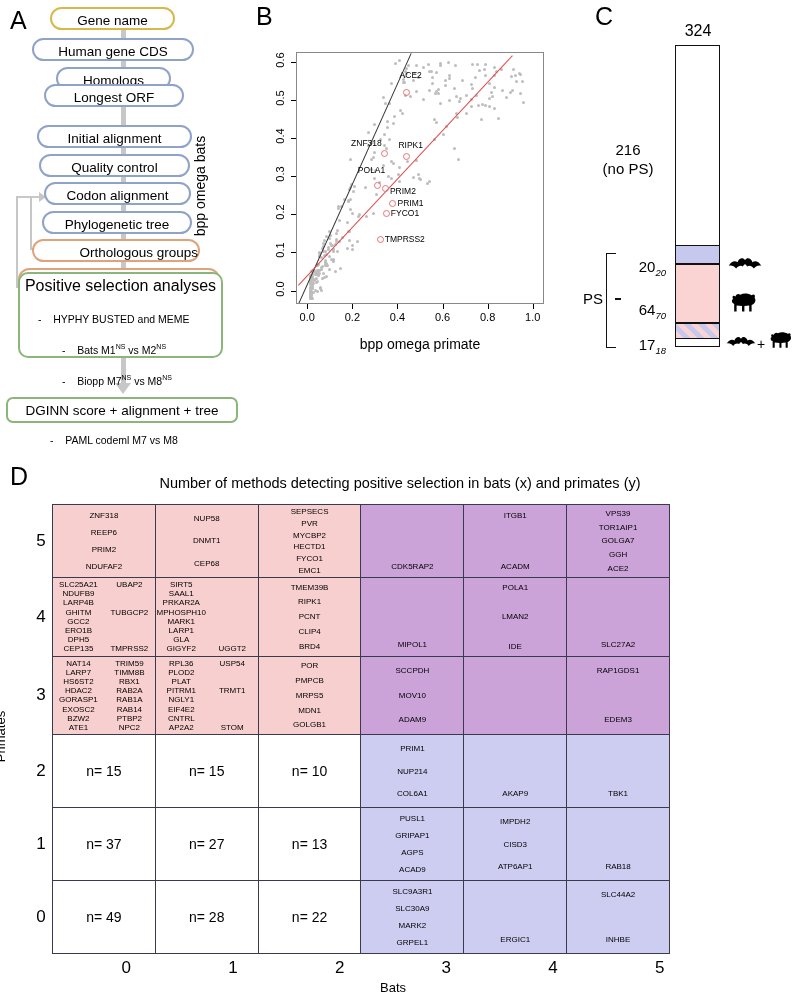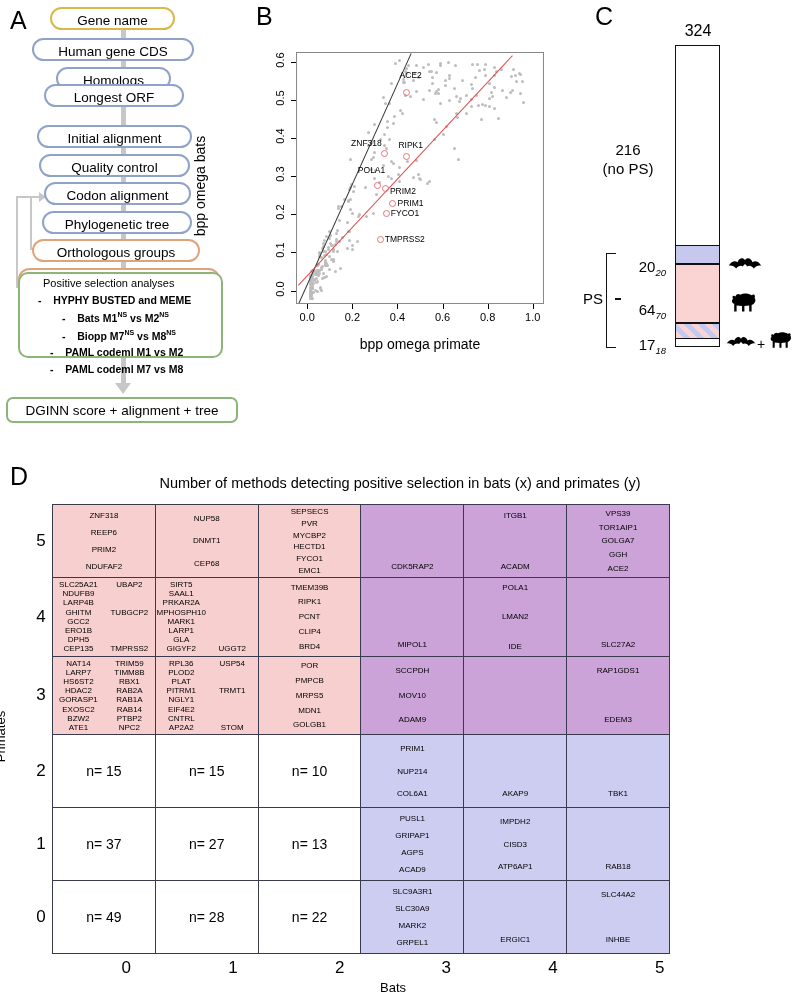--- a/index.html
+++ b/index.html
@@ -29,21 +29,21 @@
     border-radius:14px;
     background:#ffffff;
     font-size:13.5px;
     text-align:center;
     line-height:20px;
     padding-top:2px;
     height:23px;
     z-index:3;
   }
   .flowbox.gold{border-color:#d9b84a;}
-  .flowbox.orange{border-color:#e0a278;}
+  .flowbox.orange{border-color:#e0a278;text-align:right;}
   .spine{
     position:absolute;
     left:121px;top:20px;width:5px;height:366px;
     background:#c7c7c7;z-index:1;
   }
   .spine-arrow{
     position:absolute;left:115px;top:383px;
     width:0;height:0;border-left:8px solid transparent;
     border-right:8px solid transparent;border-top:11px solid #c7c7c7;z-index:1;
   }
@@ -51,22 +51,22 @@
   .fbarrow{
     position:absolute;width:0;height:0;
     border-top:5px solid transparent;border-bottom:5px solid transparent;
     border-left:7px solid #c7c7c7;z-index:2;
   }
   #psbox{
     position:absolute;left:18px;top:272px;width:205px;height:86px;
     box-sizing:border-box;border:2px solid #8db57a;border-radius:10px;
     background:#fff;z-index:3;
   }
-  #psbox .pstitle{font-size:11px;margin-top:3px;padding-left:23px;}
-  #psbox .psline{font-size:10.5px;margin-top:5px;font-weight:bold;}
+  #psbox .pstitle{font-size:16px;text-align:center;margin-top:3px;}
+  #psbox .psline{font-size:10.5px;margin-top:18px;}
   .pi1{padding-left:18px;}
   .pi2{padding-left:42px;}
   .pi3{padding-left:30px;}
   sup.ns{font-size:7px;vertical-align:super;}
   #dginn{
     position:absolute;left:6px;top:397px;width:232px;height:26px;
     box-sizing:border-box;border:2px solid #8db57a;border-radius:7px;
     background:#fff;font-size:13.5px;text-align:center;line-height:23px;z-index:3;
   }
 

